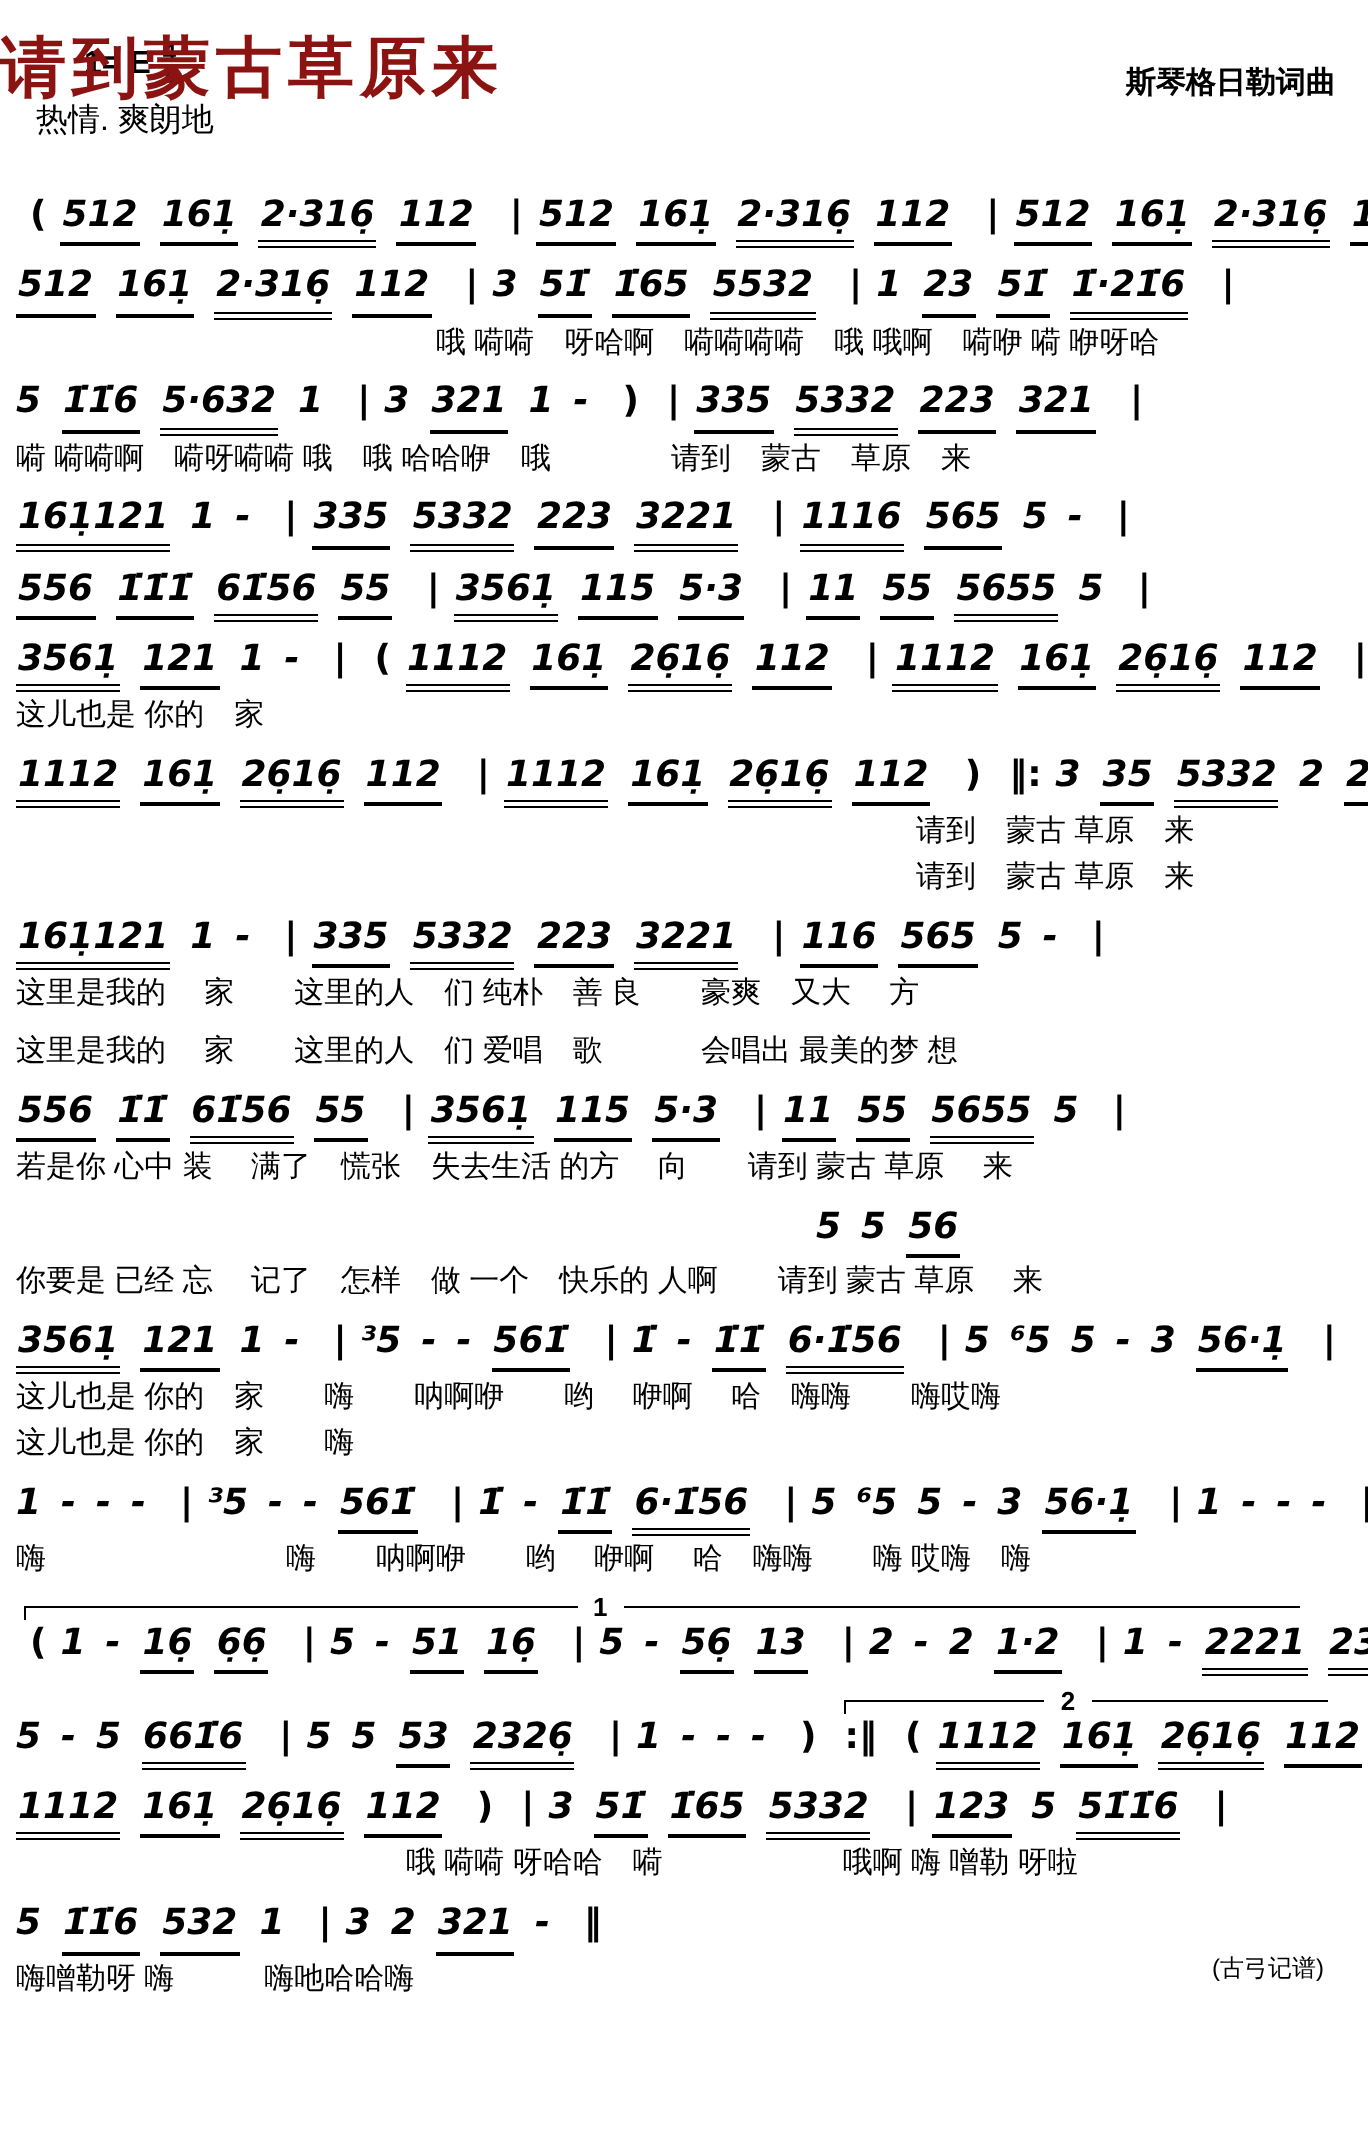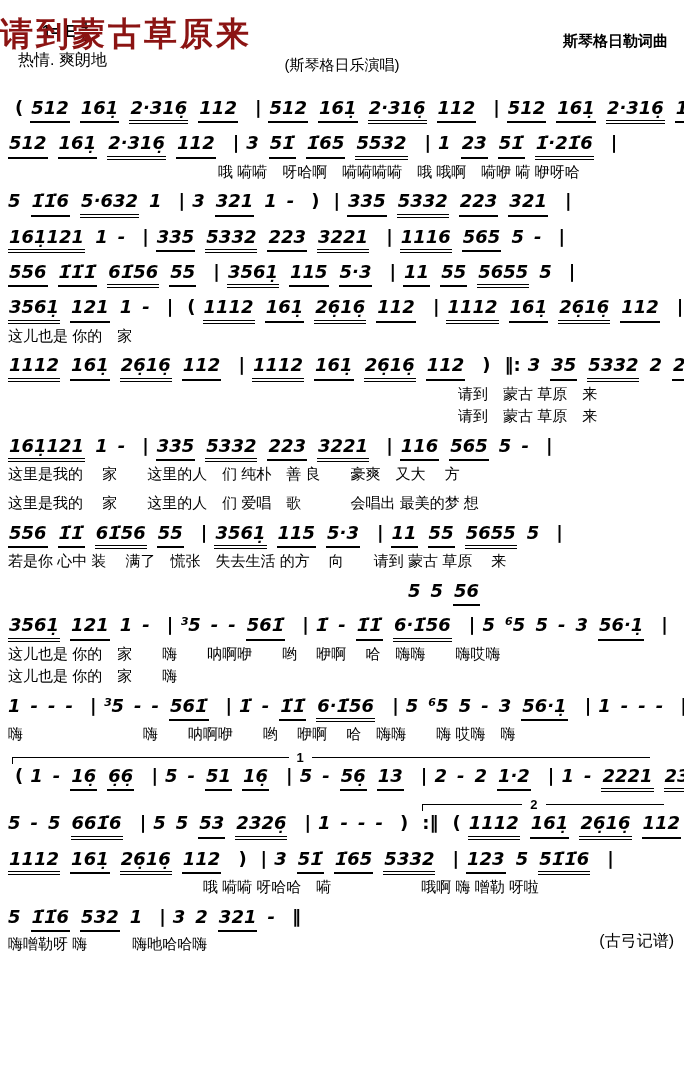--- a/index.html
+++ b/index.html
@@ -35,45 +35,45 @@
 
   
   .volta{position:relative;height:12px;}
   .volta .vline{position:absolute;top:5px;height:6px;border-top:1.5px solid #000;border-left:1.5px solid #000;}
   .volta.full .vline{left:4px;right:26px;}
   .volta.right .vline{left:62%;right:12px;}
   .volta-label{position:absolute;top:-2px;background:#fff;padding:0 8px;font-size:13px;font-weight:bold;font-style:normal;}
   .volta.full .volta-label{left:42%;}
   .volta.right .volta-label{left:77%;}
 
-  .trailing{position:absolute;right:2px;top:26px;font-size:16px;}
+  .trailing{position:absolute;right:14px;top:26px;font-size:12px;}
 </style>
 </head>
 <body>
 
 <div id="page">
 
   <div id="header">
     <div class="key"><span>1= E</span><span class="meter"><span class="num top">4</span><span class="num">4</span></span></div>
     <div class="mood">热情. 爽朗地</div>
     <div class="title">请到蒙古草原来</div>
-    <div class="subtitle">(斯琴格日乐演唱)</div>
     <div class="composer">斯琴格日勒词曲</div>
   </div>
 
   <div id="score">
       <div class="system">
         <div class="notes"><span class="tok bar">(</span><span class="tok u1">512</span><span class="tok u1">161̣</span><span class="tok u2">2·316̣</span><span class="tok u1">112</span><span class="tok bar">|</span><span class="tok u1">512</span><span class="tok u1">161̣</span><span class="tok u2">2·316̣</span><span class="tok u1">112</span><span class="tok bar">|</span><span class="tok u1">512</span><span class="tok u1">161̣</span><span class="tok u2">2·316̣</span><span class="tok u1">112</span></div>
       </div>
       <div class="system">
         <div class="notes"><span class="tok u1">512</span><span class="tok u1">161̣</span><span class="tok u2">2·316̣</span><span class="tok u1">112</span><span class="tok bar">|</span><span class="tok">3</span><span class="tok u1">51̇</span><span class="tok u1">1̇65</span><span class="tok u2">5532</span><span class="tok bar">|</span><span class="tok">1</span><span class="tok u1">23</span><span class="tok u1">51̇</span><span class="tok u2">1̇·21̇6</span><span class="tok bar">|</span></div>
         <div class="lyrics">　　　　　　　　　　　　　　哦 嗬嗬　呀哈啊　嗬嗬嗬嗬　哦 哦啊　嗬咿 嗬 咿呀哈</div>
       </div>
       <div class="system">
         <div class="notes"><span class="tok">5</span><span class="tok u1">1̇1̇6</span><span class="tok u2">5·632</span><span class="tok">1</span><span class="tok bar">|</span><span class="tok">3</span><span class="tok u1">321</span><span class="tok">1</span><span class="tok">-</span><span class="tok bar">)</span><span class="tok bar">|</span><span class="tok u1">335</span><span class="tok u2">5332</span><span class="tok u1">223</span><span class="tok u1">321</span><span class="tok bar">|</span></div>
+        <div class="lyrics">嗬 嗬嗬啊　嗬呀嗬嗬 哦　哦 哈哈咿　哦　　　　请到　蒙古　草原　来</div>
       </div>
       <div class="system">
         <div class="notes"><span class="tok u2">161̣121</span><span class="tok">1</span><span class="tok">-</span><span class="tok bar">|</span><span class="tok u1">335</span><span class="tok u2">5332</span><span class="tok u1">223</span><span class="tok u2">3221</span><span class="tok bar">|</span><span class="tok u2">1116</span><span class="tok u1">565</span><span class="tok">5</span><span class="tok">-</span><span class="tok bar">|</span></div>
       </div>
       <div class="system">
         <div class="notes"><span class="tok u1">556</span><span class="tok u1">1̇1̇1̇</span><span class="tok u2">61̇56</span><span class="tok u1">55</span><span class="tok bar">|</span><span class="tok u2">3561̣</span><span class="tok u1">115</span><span class="tok u1">5·3</span><span class="tok bar">|</span><span class="tok u1">11</span><span class="tok u1">55</span><span class="tok u2">5655</span><span class="tok">5</span><span class="tok bar">|</span></div>
       </div>
       <div class="system">
         <div class="notes"><span class="tok u2">3561̣</span><span class="tok u1">121</span><span class="tok">1</span><span class="tok">-</span><span class="tok bar">|</span><span class="tok bar">(</span><span class="tok u2">1112</span><span class="tok u1">161̣</span><span class="tok u2">26̣16̣</span><span class="tok u1">112</span><span class="tok bar">|</span><span class="tok u2">1112</span><span class="tok u1">161̣</span><span class="tok u2">26̣16̣</span><span class="tok u1">112</span><span class="tok bar">|</span></div>
         <div class="lyrics">这儿也是 你的　家</div>
@@ -89,20 +89,21 @@
       </div>
       <div class="system">
         <div class="lyrics">这里是我的　 家　　这里的人　们 爱唱　歌　　　 会唱出 最美的梦 想</div>
       </div>
       <div class="system">
         <div class="notes"><span class="tok u1">556</span><span class="tok u1">1̇1̇</span><span class="tok u2">61̇56</span><span class="tok u1">55</span><span class="tok bar">|</span><span class="tok u2">3561̣</span><span class="tok u1">115</span><span class="tok u1">5·3</span><span class="tok bar">|</span><span class="tok u1">11</span><span class="tok u1">55</span><span class="tok u2">5655</span><span class="tok">5</span><span class="tok bar">|</span></div>
         <div class="lyrics">若是你 心中 装　 满了　慌张　失去生活 的方　 向　　请到 蒙古 草原　 来</div>
       </div>
       <div class="system">
         <div class="notes align-mid"><span class="tok">5</span><span class="tok">5</span><span class="tok u1">56</span></div>
+        <div class="lyrics">你要是 已经 忘　 记了　怎样　做 一个　快乐的 人啊　　请到 蒙古 草原　 来</div>
       </div>
       <div class="system">
         <div class="notes"><span class="tok u2">3561̣</span><span class="tok u1">121</span><span class="tok">1</span><span class="tok">-</span><span class="tok bar">|</span><span class="tok">³5</span><span class="tok">-</span><span class="tok">-</span><span class="tok u1">561̇</span><span class="tok bar">|</span><span class="tok">1̇</span><span class="tok">-</span><span class="tok u1">1̇1̇</span><span class="tok u2">6·1̇56</span><span class="tok bar">|</span><span class="tok">5</span><span class="tok">⁶5</span><span class="tok">5</span><span class="tok">-</span><span class="tok">3</span><span class="tok u1">56·1̣</span><span class="tok bar">|</span></div>
         <div class="lyrics">这儿也是 你的　家　　嗨　　呐啊咿　　哟　 咿啊　 哈　嗨嗨　　嗨哎嗨</div>
         <div class="lyrics">这儿也是 你的　家　　嗨</div>
       </div>
       <div class="system">
         <div class="notes"><span class="tok">1</span><span class="tok">-</span><span class="tok">-</span><span class="tok">-</span><span class="tok bar">|</span><span class="tok">³5</span><span class="tok">-</span><span class="tok">-</span><span class="tok u1">561̇</span><span class="tok bar">|</span><span class="tok">1̇</span><span class="tok">-</span><span class="tok u1">1̇1̇</span><span class="tok u2">6·1̇56</span><span class="tok bar">|</span><span class="tok">5</span><span class="tok">⁶5</span><span class="tok">5</span><span class="tok">-</span><span class="tok">3</span><span class="tok u1">56·1̣</span><span class="tok bar">|</span><span class="tok">1</span><span class="tok">-</span><span class="tok">-</span><span class="tok">-</span><span class="tok bar">|</span></div>
         <div class="lyrics">嗨　　　　　　　　嗨　　呐啊咿　　哟　 咿啊　 哈　嗨嗨　　嗨 哎嗨　嗨</div>
       </div>

